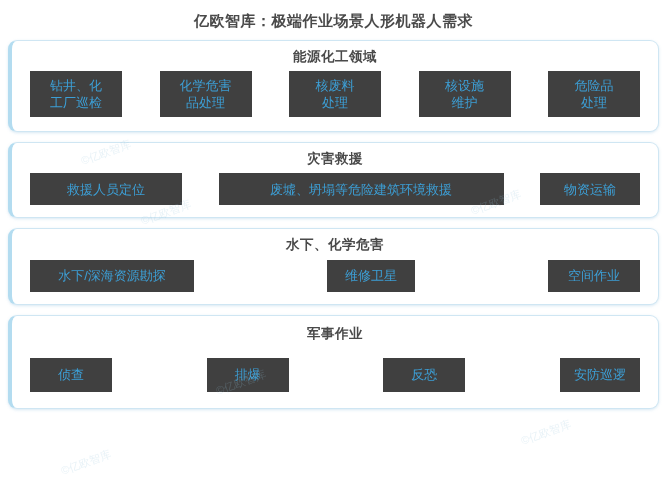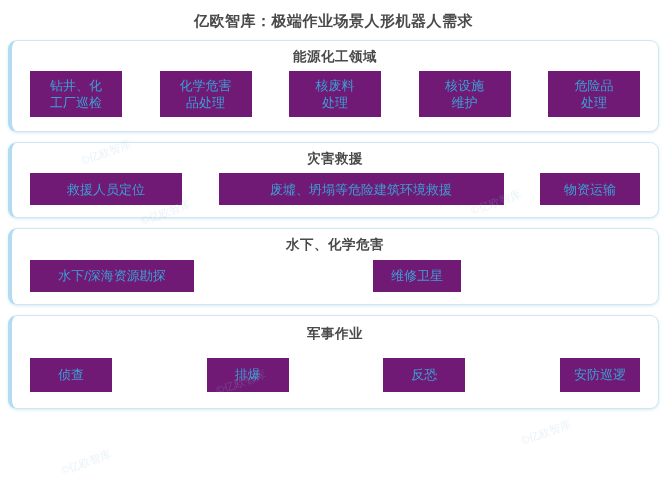--- a/index.html
+++ b/index.html
@@ -56,21 +56,21 @@
   }
 
   .chips-row {
     display: flex;
     align-items: stretch;
     padding: 0 18px 12px 18px;
     box-sizing: border-box;
   }
 
   .chip {
-    background: #701a75;
+    background: #404040;
     color: #3c9fd6;
     font-size: 13px;
     line-height: 1.35;
     text-align: center;
     display: flex;
     align-items: center;
     justify-content: center;
     padding: 6px 12px;
     box-sizing: border-box;
     white-space: pre-line;
@@ -155,20 +155,21 @@
     </div>
   </div>
 
   <div class="section-card s3">
     <div class="section-title">水下、化学危害</div>
     <div class="chips-row">
       <div class="chip chip-a">水下/深海资源勘探</div>
       <div class="gap"></div>
       <div class="chip chip-b">维修卫星</div>
       <div class="gap"></div>
+      <div class="chip chip-c">空间作业</div>
     </div>
   </div>
 
   <div class="section-card s4">
     <div class="section-title">军事作业</div>
     <div class="chips-row">
       <div class="chip chip-a">侦查</div>
       <div class="gap"></div>
       <div class="chip chip-b">排爆</div>
       <div class="gap"></div>

